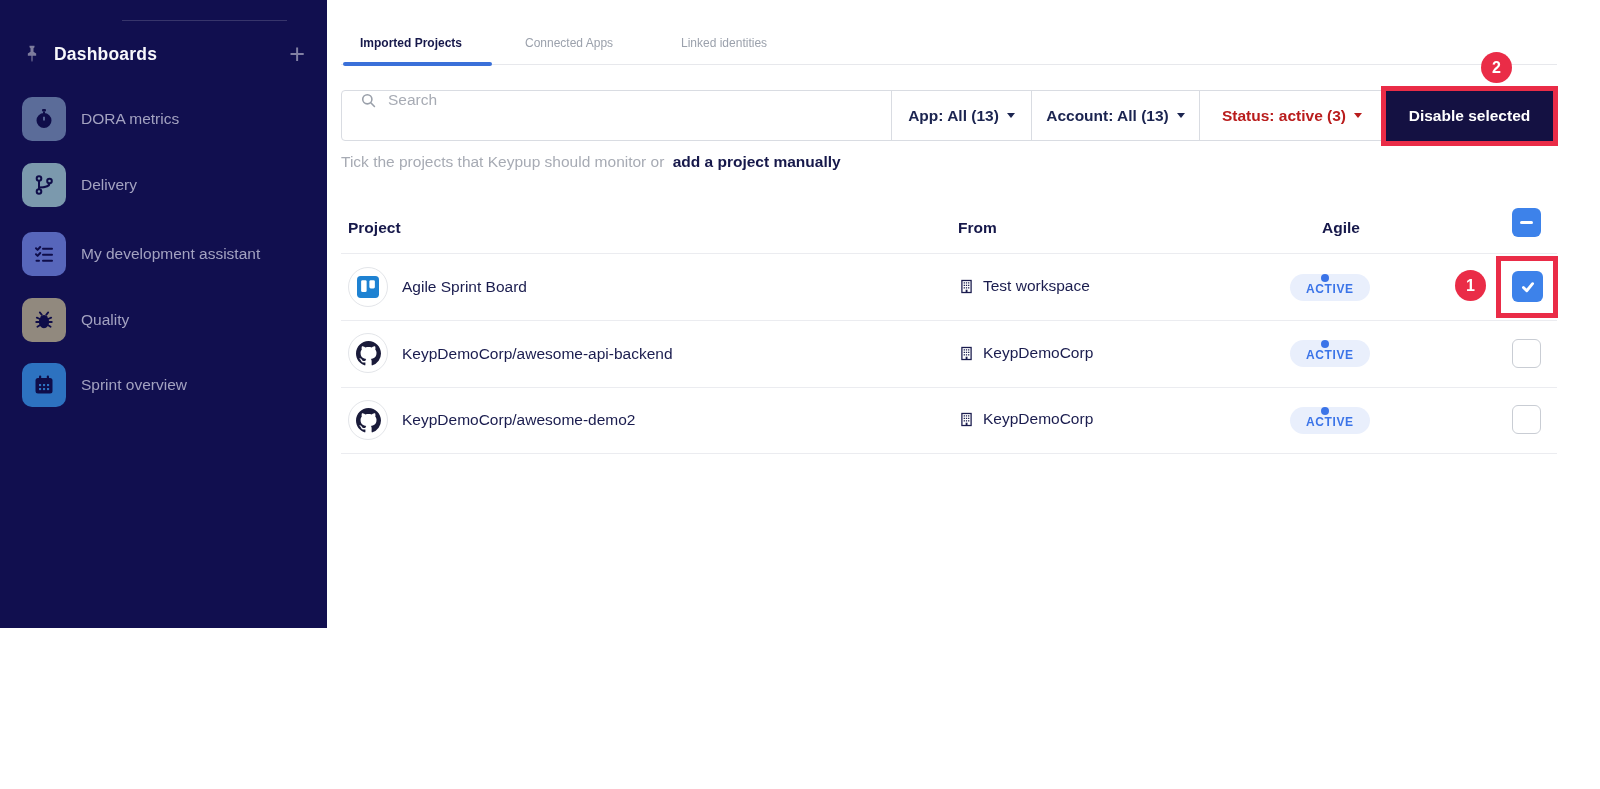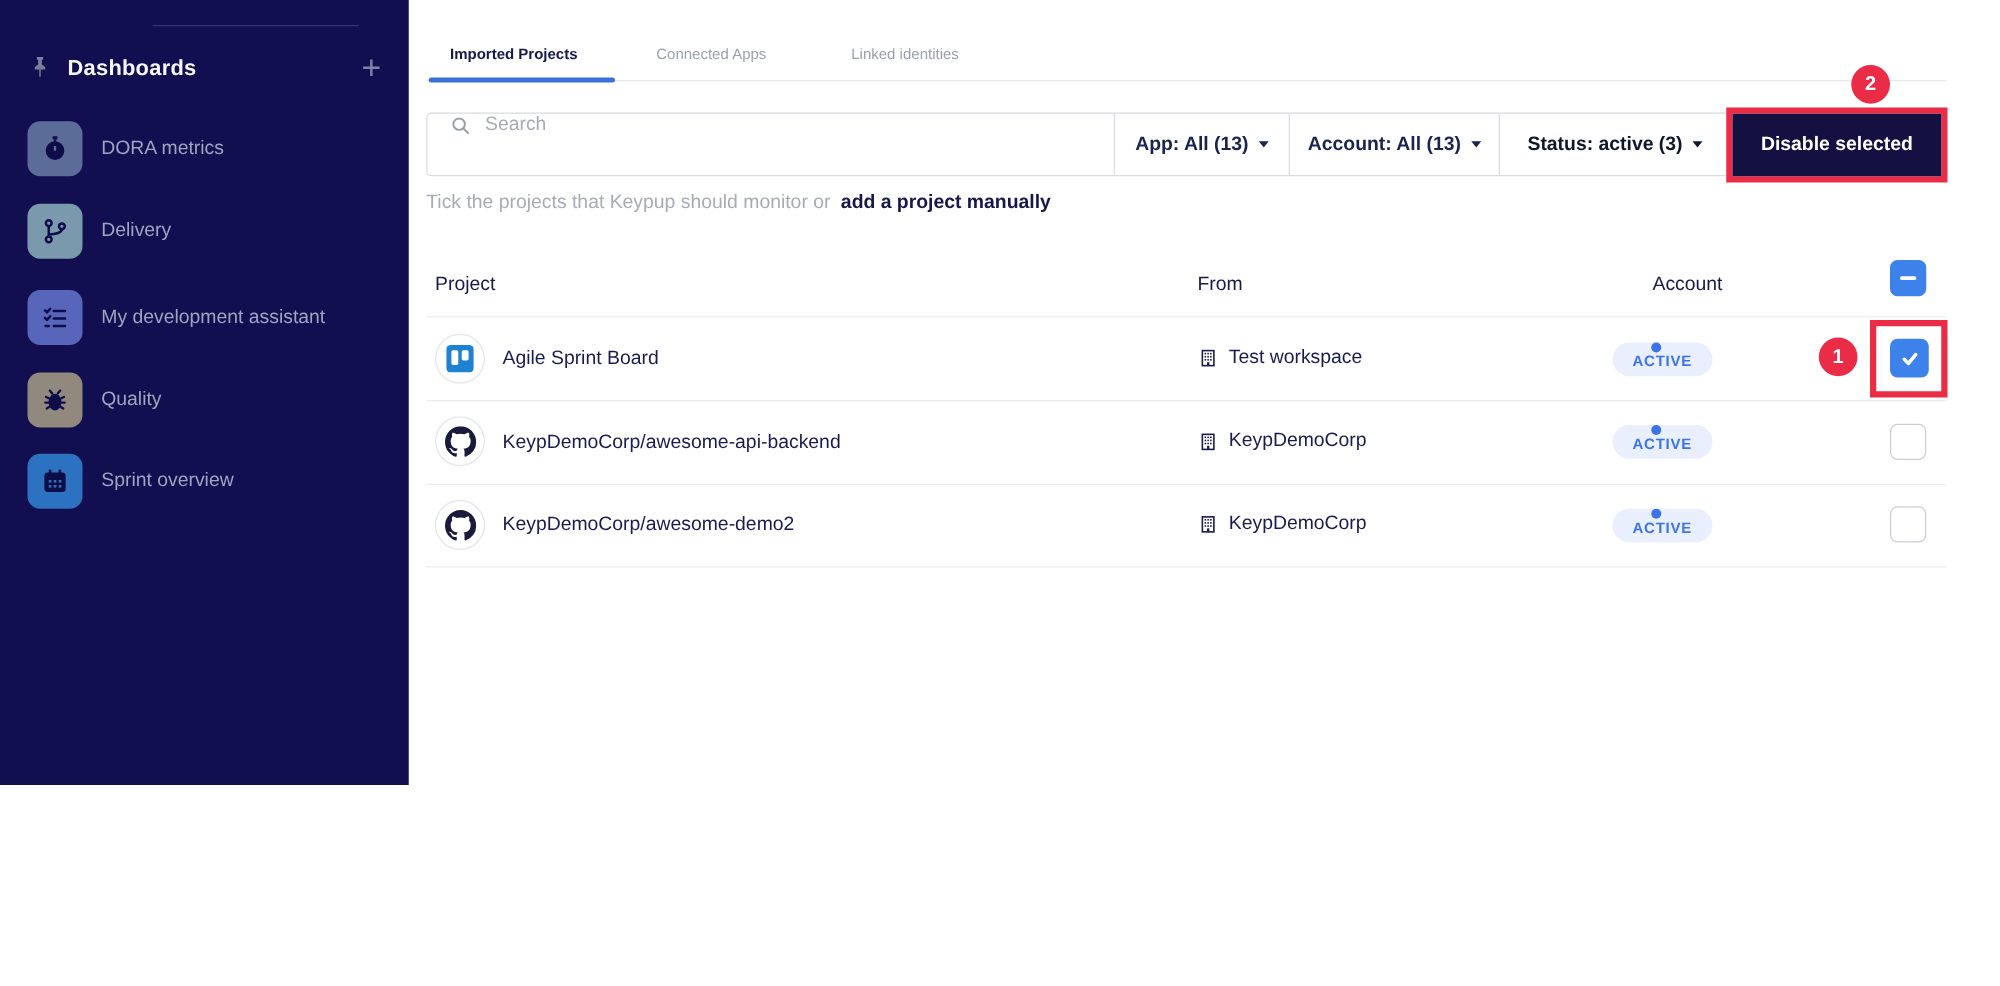--- a/index.html
+++ b/index.html
@@ -36,37 +36,37 @@
 
   
   .toolbar { position:absolute; left:341px; top:90px; width:1044px; height:51px; border:1px solid #d9dce2; border-radius:4px; display:flex; align-items:stretch; background:#fff; }
   .search-seg { flex:1; display:flex; align-items:flex-start; padding-left:17px; }
   .search-seg svg { width:19px; height:19px; margin-right:10px; flex:none; }
   .search-input { border:none; outline:none; flex:1; font-size:15.5px; color:#1a1c4e; font-family:inherit; background:transparent; }
   .search-input::placeholder { color:#a7abb4; }
   .filter-seg { display:flex; align-items:center; justify-content:center; border-left:1px solid #d9dce2; font-size:15.5px; font-weight:600; color:#1b2450; cursor:pointer; }
   .seg-app { width:140px; }
   .seg-account { width:168px; }
-  .seg-status { width:185px; color:#0f172a; }
+  .seg-status { width:185px; color:#b91c1c; }
   .caret { display:inline-block; width:0; height:0; border-left:4.5px solid transparent; border-right:4.5px solid transparent; border-top:5.5px solid currentColor; margin-left:8px; }
 
   
   .red-box-btn { position:absolute; left:1381px; top:86px; width:177px; height:60px; border:5px solid #ea2c47; background:#fff; z-index:4; }
   .disable-btn { position:absolute; inset:0; background:#141142; color:#ffffff; font-size:15.5px; font-weight:700; display:flex; align-items:center; justify-content:center; cursor:pointer; border:none; font-family:inherit;text-align:center; }
   .badge { position:absolute; width:31px; height:31px; border-radius:50%; background:#ea2c47; color:#fff; font-size:16px; font-weight:700; display:flex; align-items:center; justify-content:center; z-index:5; }
   .badge-step2 { left:1481px; top:52px; }
   .badge-step1 { left:1455px; top:270px; }
 
   
   .hint { position:absolute; left:341px; top:153px; font-size:15.5px; }
   .hint-muted { color:#a7abb4; }
   .hint-link { color:#16184a; font-weight:600; cursor:pointer; margin-left:4px;text-align:right; }
 
   
-  .th { position:absolute; top:219px; font-size:15.5px; font-weight:400; color:#16184a; }
+  .th { position:absolute; top:219px; font-size:15.5px; font-weight:700; color:#16184a; }
   .th-project { left:348px; } .th-from { left:958px; } .th-status { left:1322px; }
   .selectall { position:absolute; left:1512px; top:208px; width:29px; height:29px; border-radius:6px; background:#3d82ea; cursor:pointer; }
   .selectall::after { content:""; position:absolute; left:8px; top:13px; width:13px; height:3px; background:#fff; border-radius:1.5px; }
   .hborder { position:absolute; left:341px; width:1216px; height:1px; background:#ebecf0; }
   .b0{top:253px;} .b1{top:320px;} .b2{top:387px;} .b3{top:453px;}
   .proj-avatar { position:absolute; left:348px; width:40px; height:40px; border:1px solid #e3e5e9; border-radius:50%; display:flex; align-items:center; justify-content:center; background:#fff; }
   .proj-name { position:absolute; left:402px; font-size:15.5px; font-weight:500; color:#1a1c4e; }
   .from-cell { position:absolute; left:958px; display:flex; align-items:center; font-size:15.5px; color:#1a1c4e; }
   .from-cell svg { width:17px; height:17px; margin-right:8px; flex:none; }
   .pill { position:absolute; left:1290px; height:27px; padding:0 16px; border-radius:14px; background:#e9effc; display:flex; align-items:center; font-size:12px; font-weight:700; color:#3b74e8; letter-spacing:.05em;flex-direction:column; }
@@ -209,21 +209,21 @@
   </div>
   <div class="badge badge-step2">2</div>
 
   <div class="hint">
     <span class="hint-muted">Tick the projects that Keypup should monitor or</span>
     <span class="hint-link">add a project manually</span>
   </div>
 
   <span class="th th-project">Project</span>
   <span class="th th-from">From</span>
-  <span class="th th-status">Account</span>
+  <span class="th th-status">Agile</span>
   <div class="selectall"></div>
 
   <div class="hborder b0"></div>
   <div class="hborder b1"></div>
   <div class="hborder b2"></div>
   <div class="hborder b3"></div>
 
   <div class="proj-avatar" style="top:267px">
     <svg width="22" height="22" viewBox="0 0 24 24">
       <rect width="24" height="24" rx="4" fill="#1e82d2"></rect>

